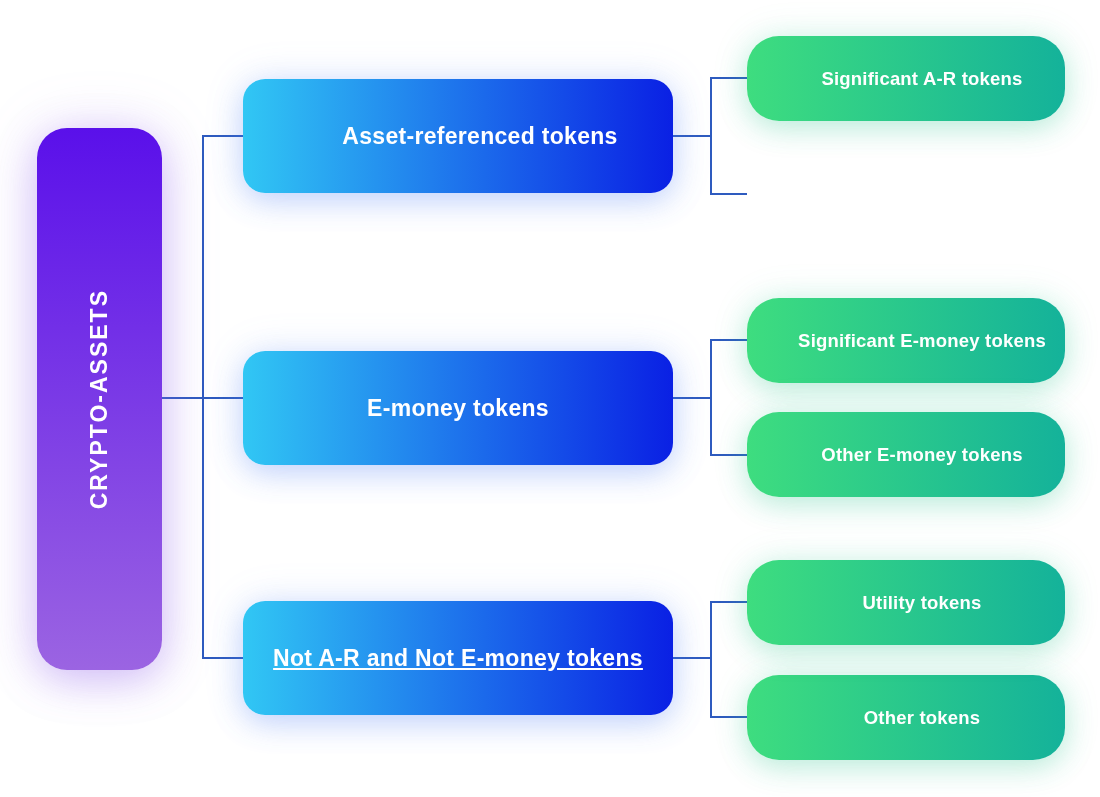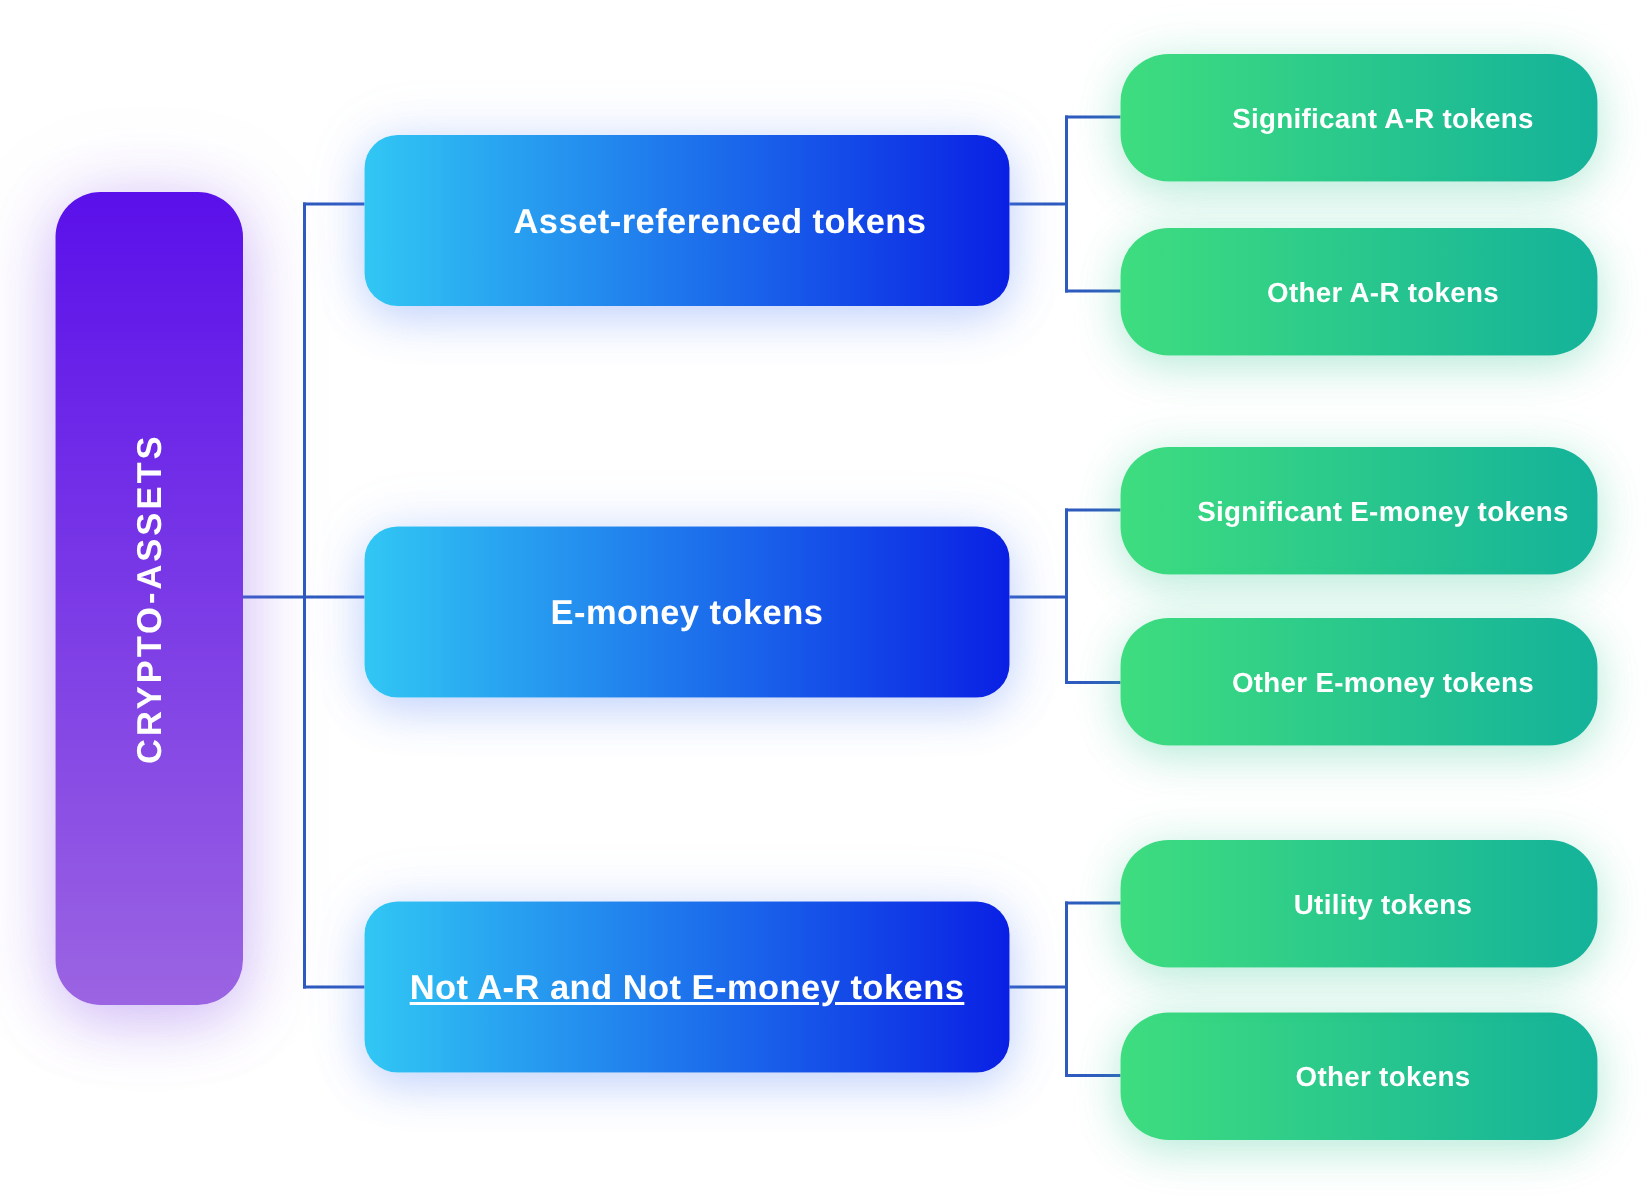--- a/index.html
+++ b/index.html
@@ -44,21 +44,21 @@
     white-space: nowrap;
   }
   .branch-node {
     left: 243px; width: 430px; height: 114px;
     border-radius: 22px;
     background: linear-gradient(90deg, var(--branch_gradient_left) 0%, var(--branch_gradient_right) 100%);
     box-shadow: 0 8px 30px rgba(70, 120, 245, 0.28), 0 0 40px rgba(120, 160, 250, 0.15);
     font-size: 23px;
     letter-spacing: 0.3px;
   }
-  .branch-1 { top: 90px; padding-left: 44px; }
+  .branch-1 { top: 79px; padding-left: 44px; }
   .branch-2 { top: 341px; margin-top: 10px; }
   .branch-3 { top: 601px; text-decoration: underline; }
   .leaf-node {
     left: 747px; width: 318px; height: 85px;
     border-radius: 32px;
     background: linear-gradient(90deg, var(--leaf_gradient_left) 0%, var(--leaf_gradient_right) 100%);
     box-shadow: 0 8px 28px rgba(40, 190, 140, 0.25), 0 0 36px rgba(90, 220, 170, 0.15);
     font-size: 18.5px;
     letter-spacing: 0.2px;
     padding-left: 32px;
@@ -111,23 +111,20 @@
   <div class="node branch-node branch-2">
     <span>E-money tokens</span>
   </div>
   <div class="node branch-node branch-3">
     <span>Not A-R and Not E-money tokens</span>
   </div>
 
   <div class="node leaf-node leaf-1">
     <span>Significant A-R tokens</span>
   </div>
-  <div class="node leaf-node leaf-2">
-    <span>Other A-R tokens</span>
-  </div>
   <div class="node leaf-node leaf-3">
     <span>Significant E-money tokens</span>
   </div>
   <div class="node leaf-node leaf-4">
     <span>Other E-money tokens</span>
   </div>
   <div class="node leaf-node leaf-6">
     <span>Other tokens</span>
   </div>
   <div class="node leaf-node leaf-5">

